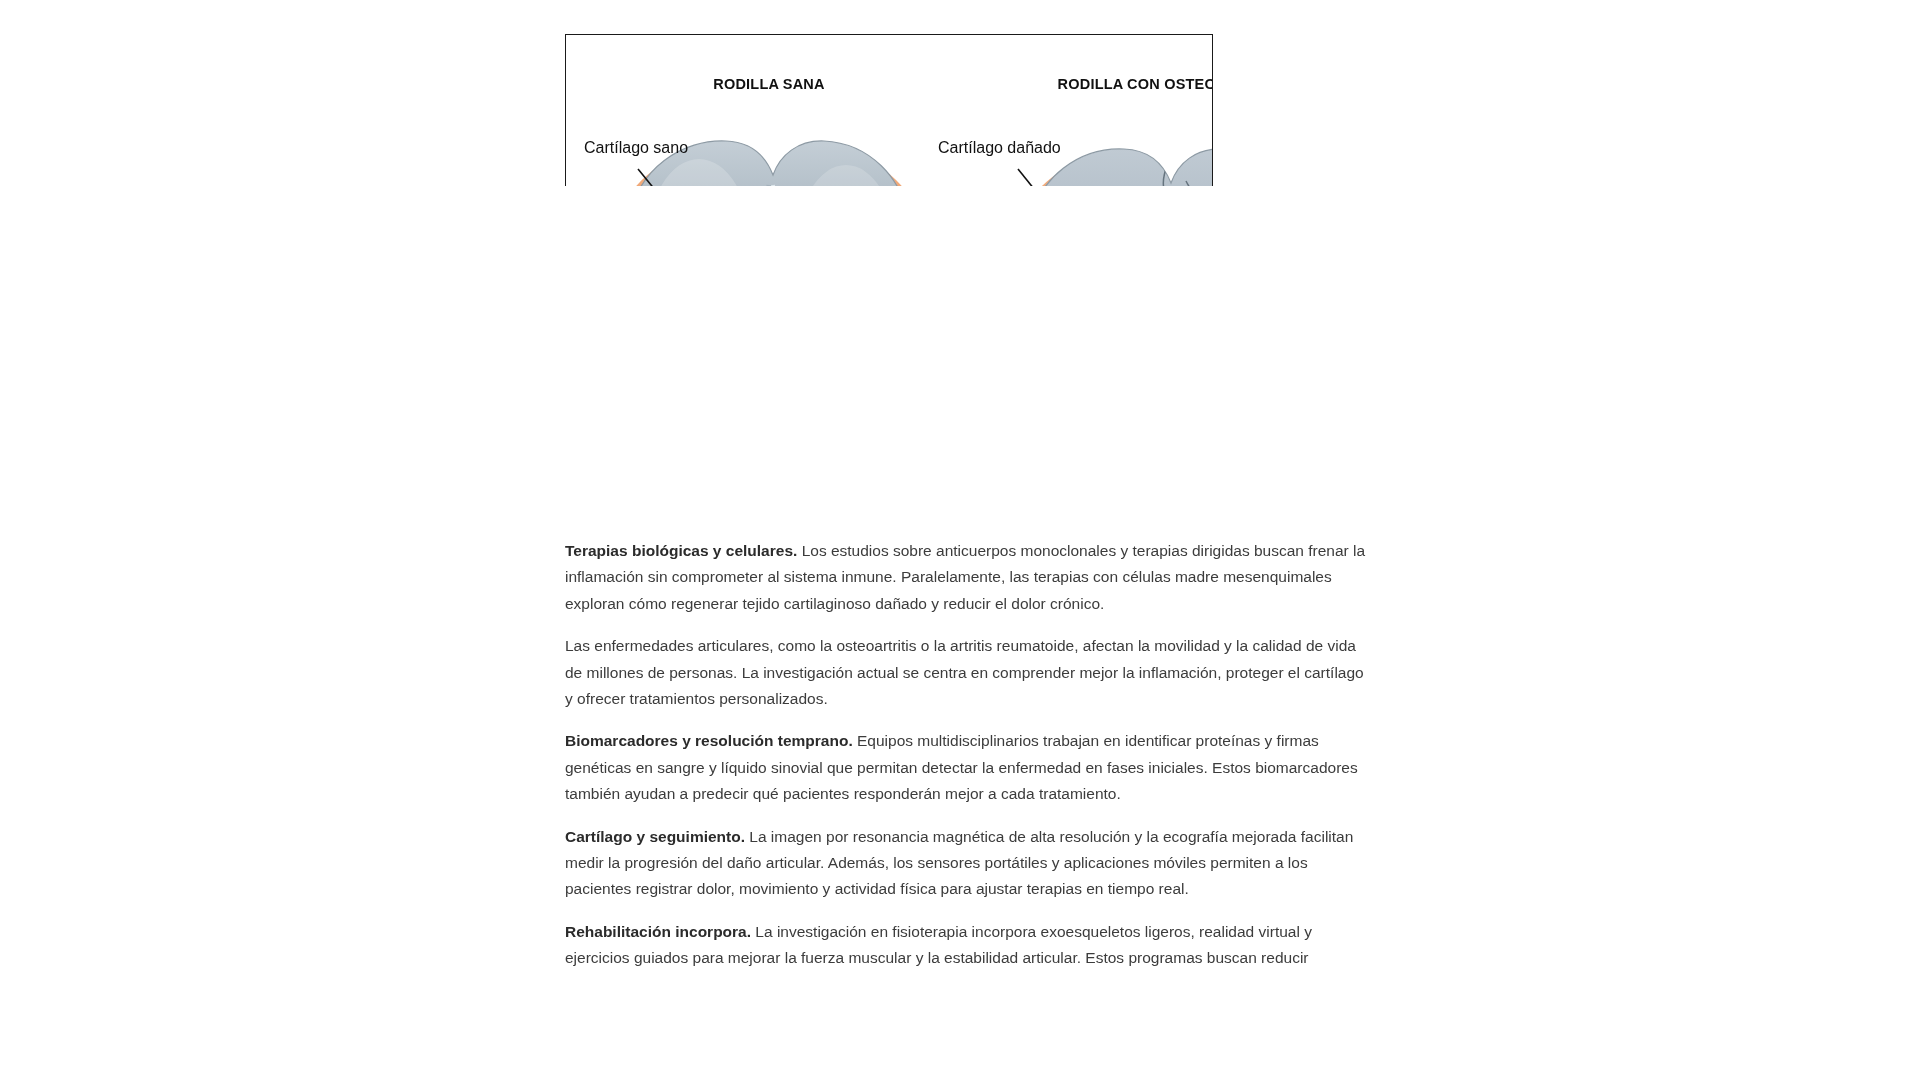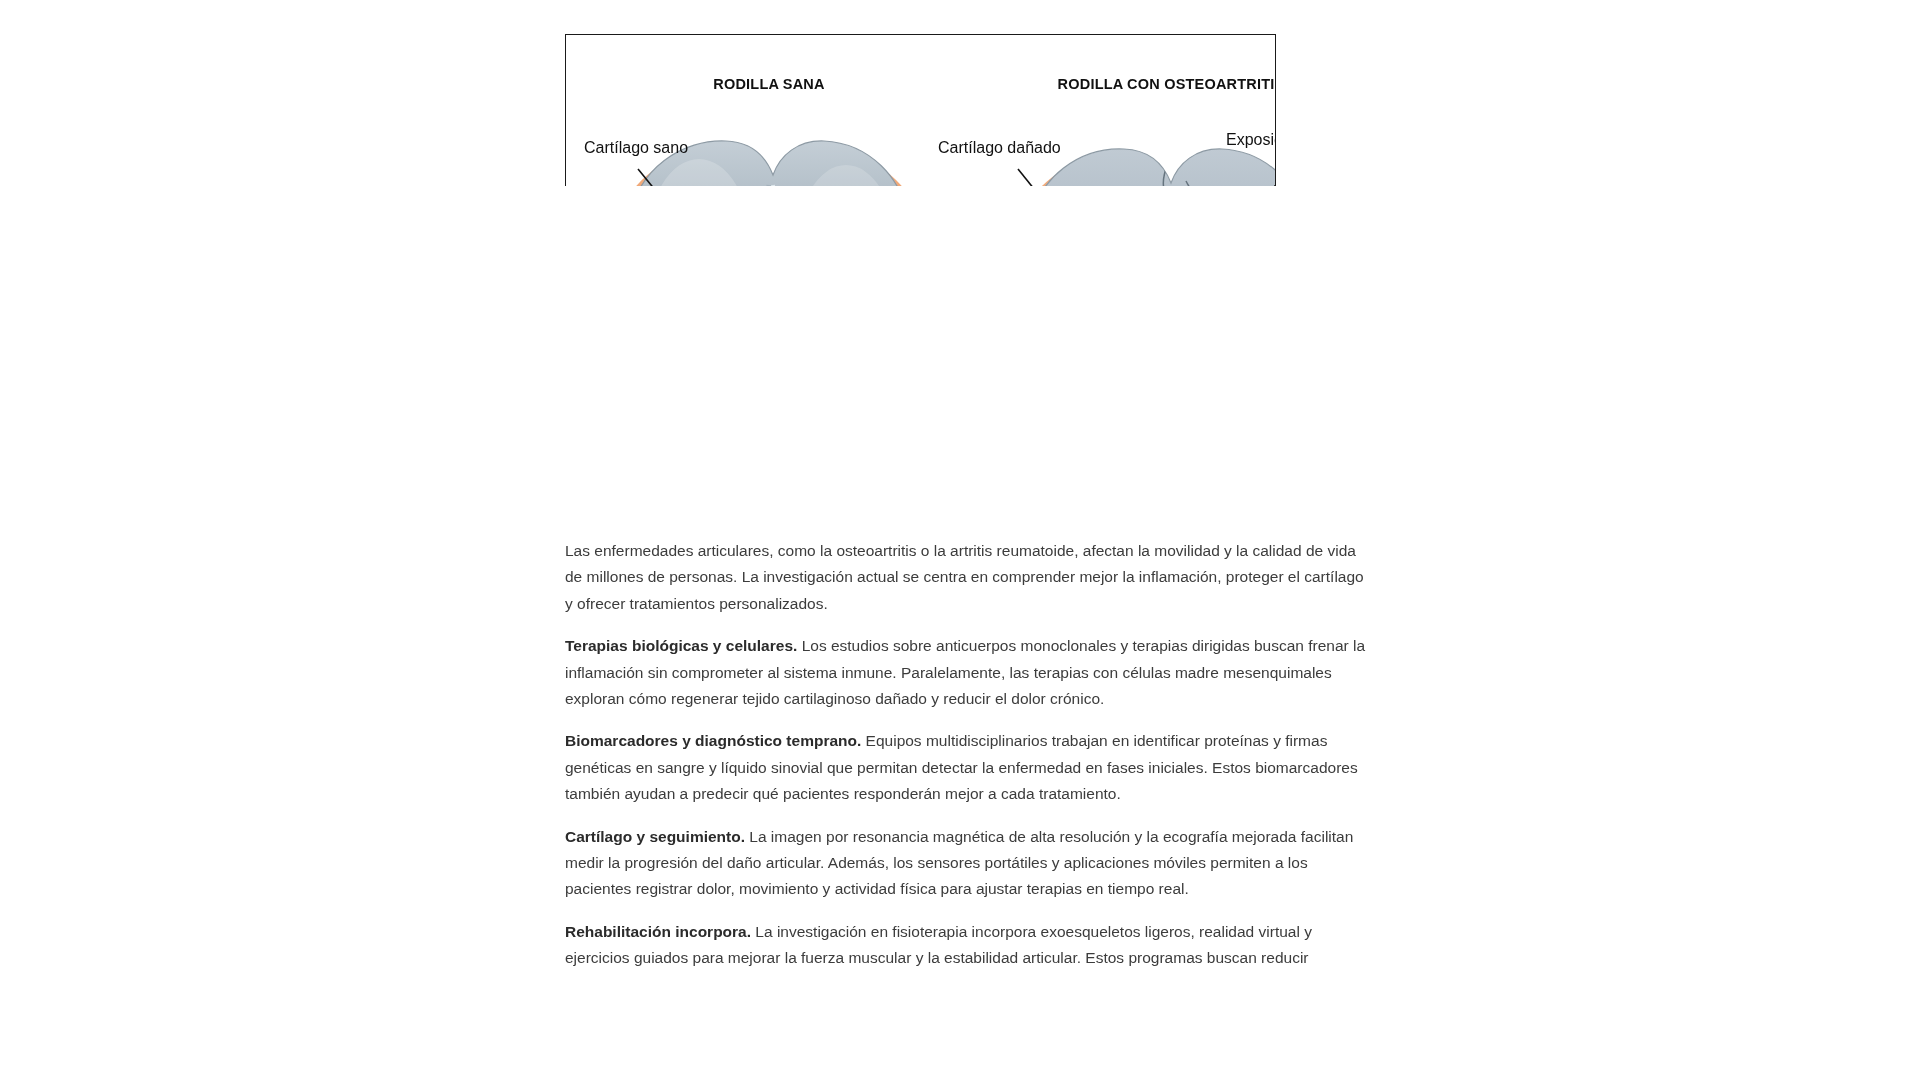--- a/index.html
+++ b/index.html
@@ -38,21 +38,21 @@
     line-height: 1.28;
     font-weight: bold;
     text-align: center;
     color: #2d3e50;
     letter-spacing: -0.2px;
   }
 
   
   .figure-wrap {
     margin-top: 34px;
-    width: 711px;
+    width: 648px;
     height: 152px;            
     overflow: hidden;
     border: 1px solid #1a1a1a;
     border-bottom: none;
     box-sizing: border-box;
     background: #ffffff;
     position: relative;
   }
   .figure-inner {
     position: absolute;
@@ -264,27 +264,27 @@
             <line x1="726" y1="126" x2="648" y2="240" stroke="#111111" stroke-width="1.6"></line>
           </g>
         </svg>
       </div>
     </div>
 
     <div class="figure-gap"></div>
 
     <div class="body-text">
       <p>
+        <b>Terapias biológicas y celulares.</b><span> Los estudios sobre anticuerpos monoclonales y terapias dirigidas buscan frenar la inflamación sin comprometer al sistema inmune. Paralelamente, las terapias con células madre mesenquimales exploran cómo regenerar tejido cartilaginoso dañado y reducir el dolor crónico.</span>
+      </p>
+      <p>
         <span>Las enfermedades articulares, como la osteoartritis o la artritis reumatoide, afectan la movilidad y la calidad de vida de millones de personas. La investigación actual se centra en comprender mejor la inflamación, proteger el cartílago y ofrecer tratamientos personalizados.</span>
       </p>
       <p>
-        <b>Terapias biológicas y celulares.</b><span> Los estudios sobre anticuerpos monoclonales y terapias dirigidas buscan frenar la inflamación sin comprometer al sistema inmune. Paralelamente, las terapias con células madre mesenquimales exploran cómo regenerar tejido cartilaginoso dañado y reducir el dolor crónico.</span>
-      </p>
-      <p>
-        <b>Biomarcadores y diagnóstico temprano.</b><span> Equipos multidisciplinarios trabajan en identificar proteínas y firmas genéticas en sangre y líquido sinovial que permitan detectar la enfermedad en fases iniciales. Estos biomarcadores también ayudan a predecir qué pacientes responderán mejor a cada tratamiento.</span>
+        <b>Biomarcadores y resolución temprano.</b><span> Equipos multidisciplinarios trabajan en identificar proteínas y firmas genéticas en sangre y líquido sinovial que permitan detectar la enfermedad en fases iniciales. Estos biomarcadores también ayudan a predecir qué pacientes responderán mejor a cada tratamiento.</span>
       </p>
       <p>
         <b>Cartílago y seguimiento.</b><span> La imagen por resonancia magnética de alta resolución y la ecografía mejorada facilitan medir la progresión del daño articular. Además, los sensores portátiles y aplicaciones móviles permiten a los pacientes registrar dolor, movimiento y actividad física para ajustar terapias en tiempo real.</span>
       </p>
       <p>
         <b>Rehabilitación incorpora.</b><span> La investigación en fisioterapia incorpora exoesqueletos ligeros, realidad virtual y ejercicios guiados para mejorar la fuerza muscular y la estabilidad articular. Estos programas buscan reducir</span>
       </p>
     </div>
 
   </div>

